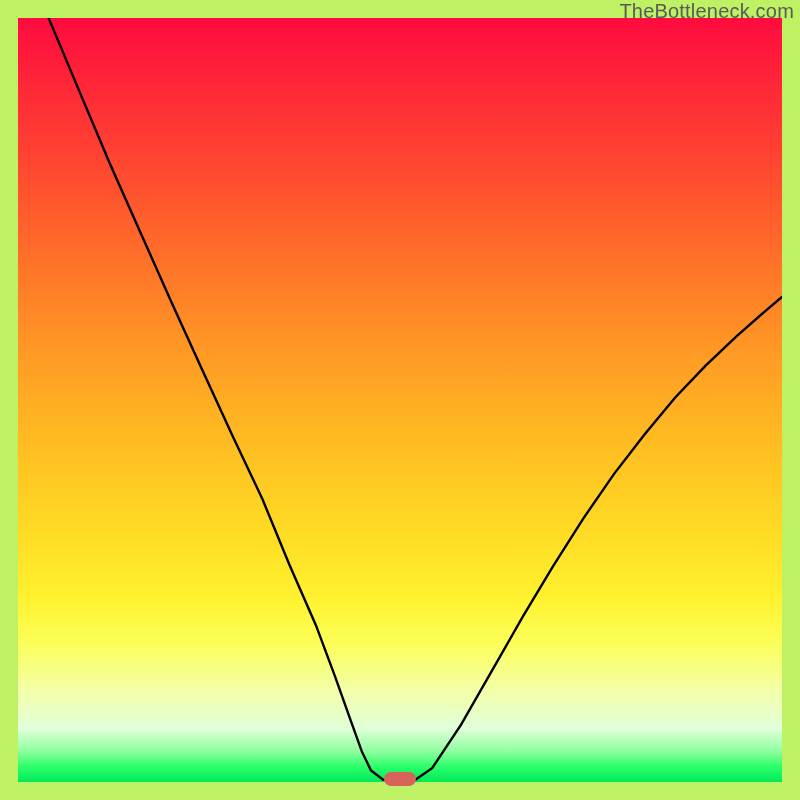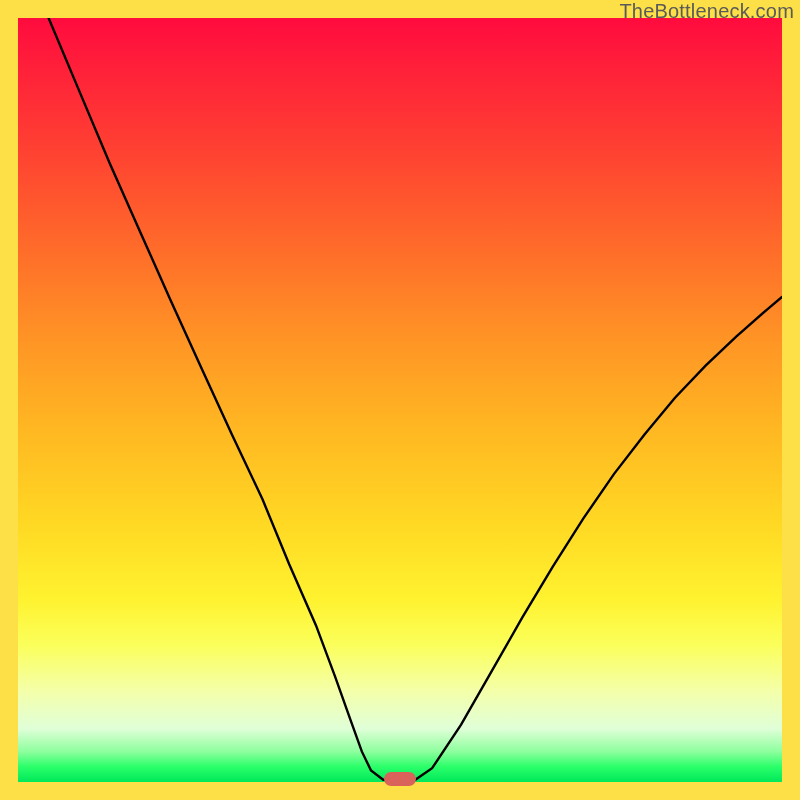--- a/index.html
+++ b/index.html
@@ -8,21 +8,21 @@
     width: 800px;
     height: 800px;
     background: #000;
     overflow: hidden;
     font-family: Arial, Helvetica, sans-serif;
   }
   .frame {
     position: relative;
     width: 800px;
     height: 800px;
-    background: #fde047;
+    background: #bef264;
   }
   .plot-area {
     position: absolute;
     left: 18px;
     top: 18px;
     width: 764px;
     height: 764px;
     background: linear-gradient(
       to bottom,
       #ff0b3e 0%,

